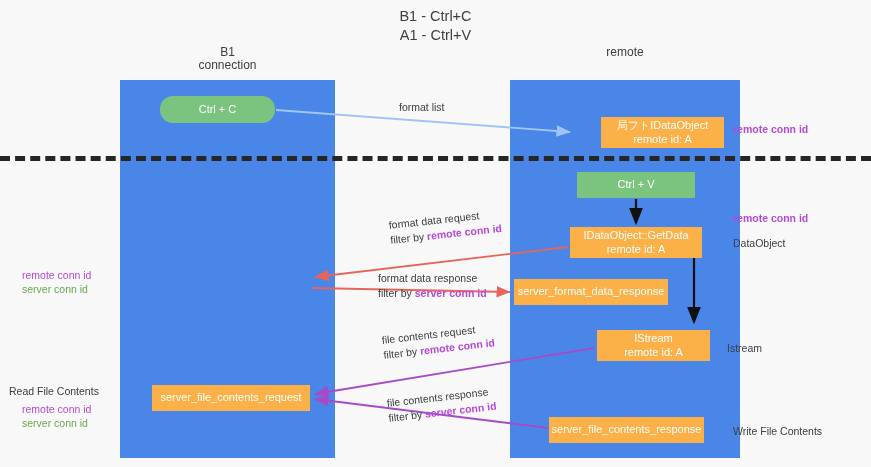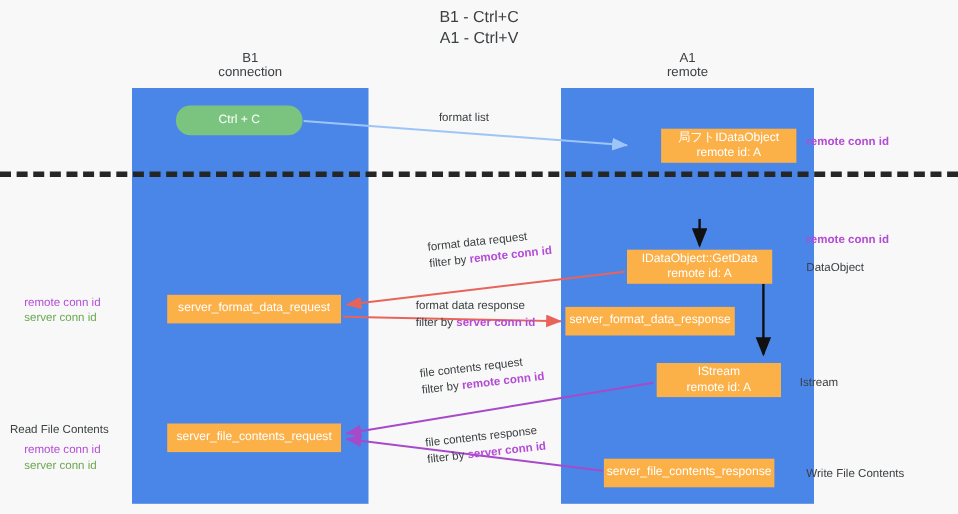--- a/index.html
+++ b/index.html
@@ -101,21 +101,20 @@
   </div>
 
   <div class="abs lane" id="lane-b1"></div>
   <div class="abs lane" id="lane-a1"></div>
 
   <div class="abs col-head" id="head-b1">
     <div>B1</div>
     <div>connection</div>
   </div>
   <div class="abs col-head" id="head-a1">
-    <div>A1</div>
     <div>remote</div>
   </div>
 
   <svg id="wires" viewBox="0 0 871 467">
     <defs>
       <marker id="ah-blue" markerWidth="9" markerHeight="9" refX="7.5" refY="3.2" orient="auto">
         <path d="M0,0 L8,3.2 L0,6.4 z" fill="#9fc5f8"></path>
       </marker>
       <marker id="ah-red" markerWidth="9" markerHeight="9" refX="7.5" refY="3.2" orient="auto">
         <path d="M0,0 L8,3.2 L0,6.4 z" fill="#e8645a"></path>
@@ -145,29 +144,29 @@
 
   <div class="abs box green" id="box-ctrlc">
     <span>Ctrl + C</span>
   </div>
 
   <div class="abs box orange" id="box-idataobject">
     <span>局フトIDataObject</span>
     <span>remote id: A</span>
   </div>
 
+  <div class="abs box green" id="box-ctrlv">
+    <span>Ctrl + V</span>
+  </div>
 
   <div class="abs box orange" id="box-getdata">
     <span>IDataObject::GetData</span>
     <span>remote id: A</span>
   </div>
 
-  <div class="abs box orange" id="box-sfdreq">
-    <span>server_format_data_request</span>
-  </div>
 
   <div class="abs box orange" id="box-sfdres">
     <span>server_format_data_response</span>
   </div>
 
   <div class="abs box orange" id="box-istream">
     <span>IStream</span>
     <span>remote id: A</span>
   </div>
 

